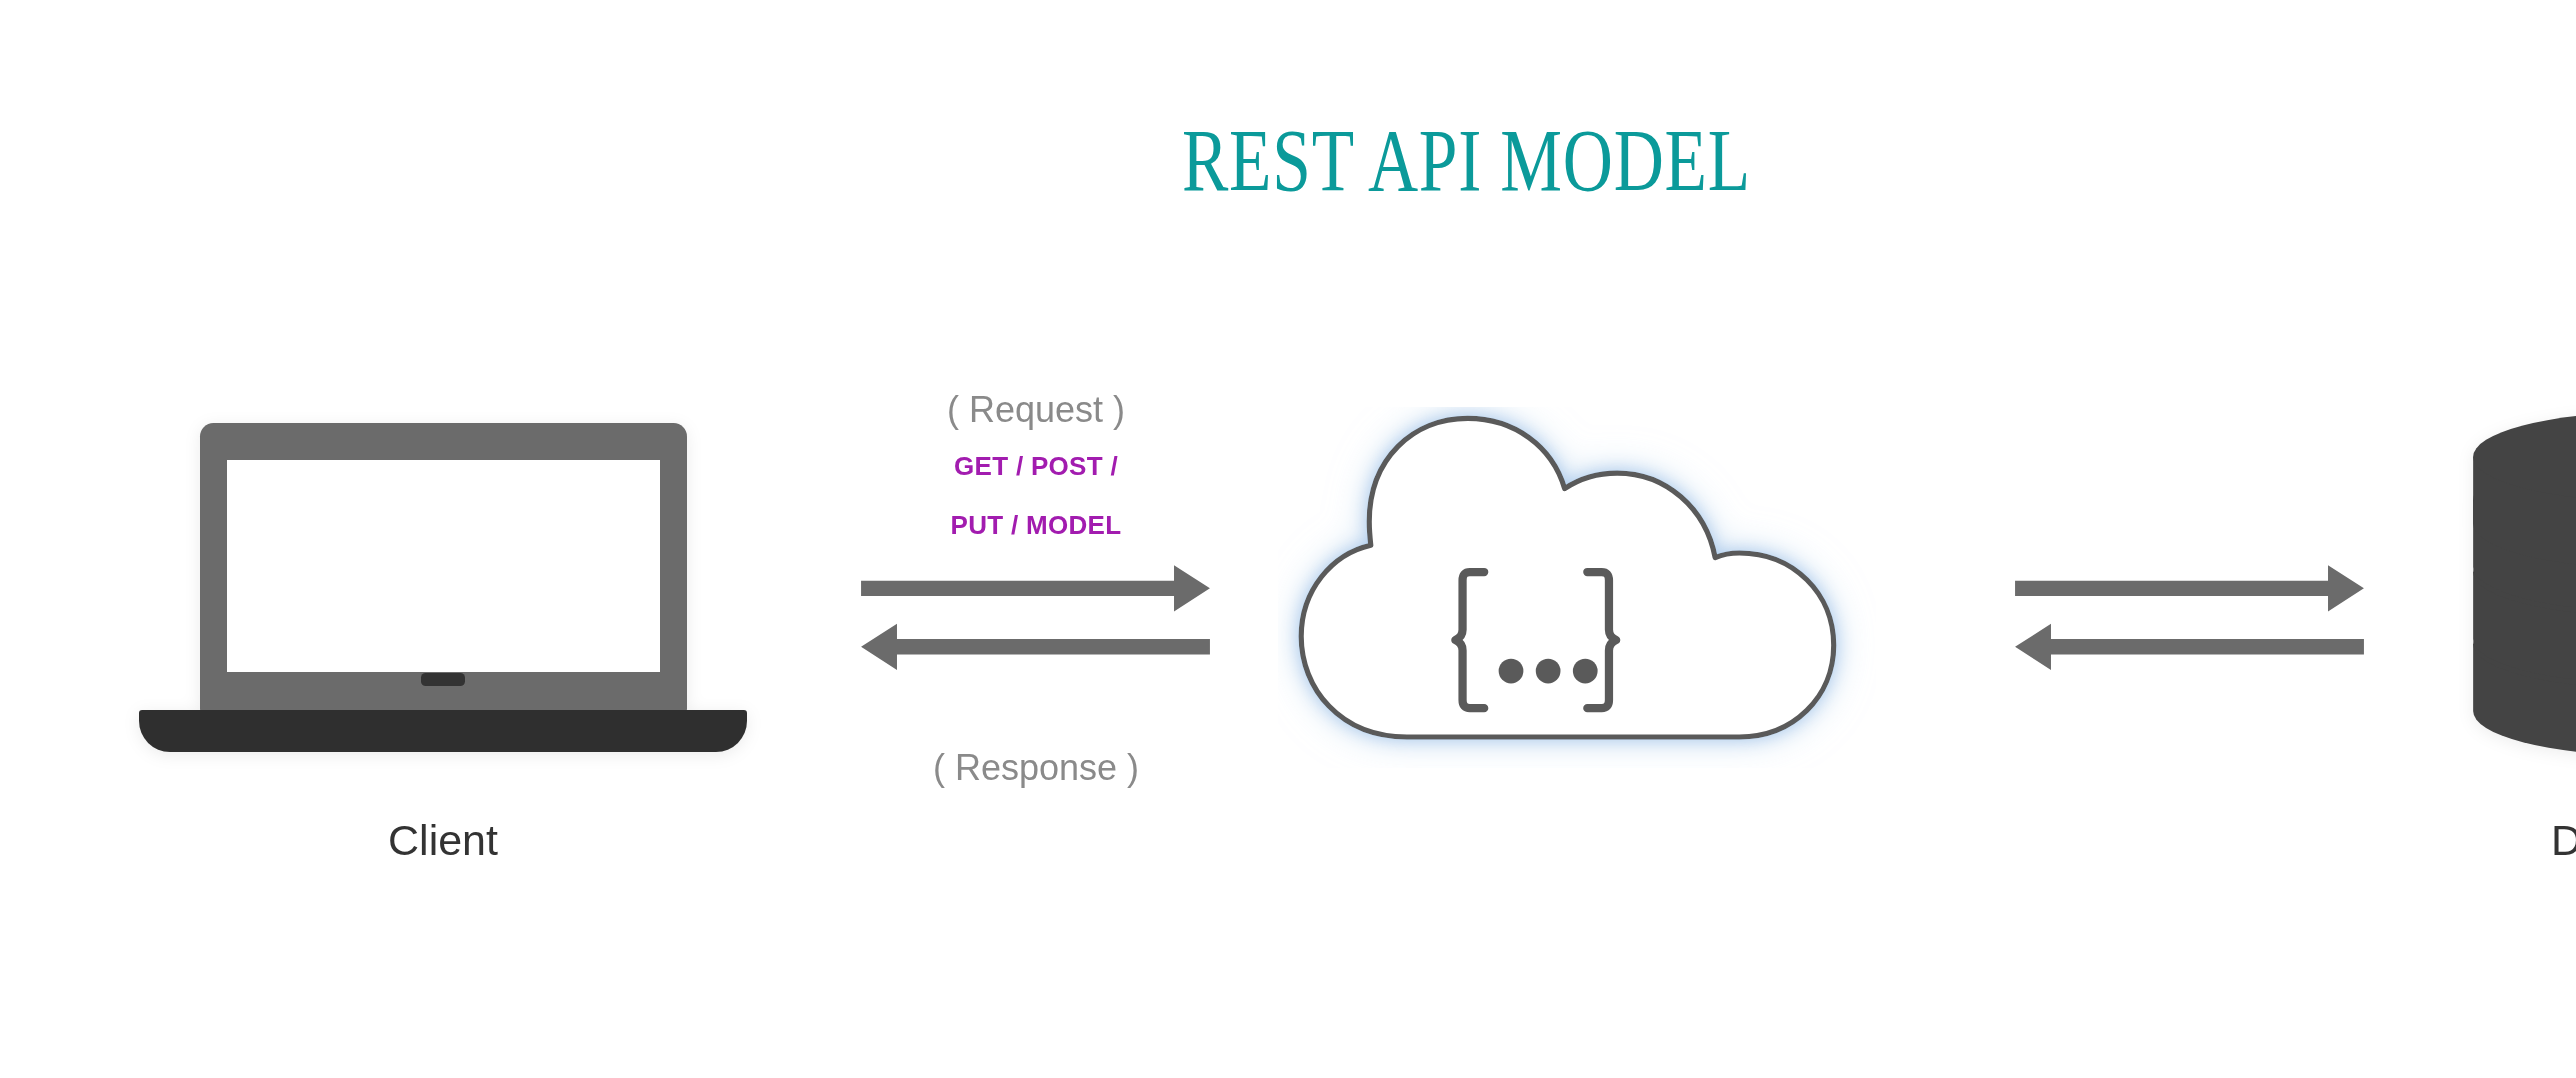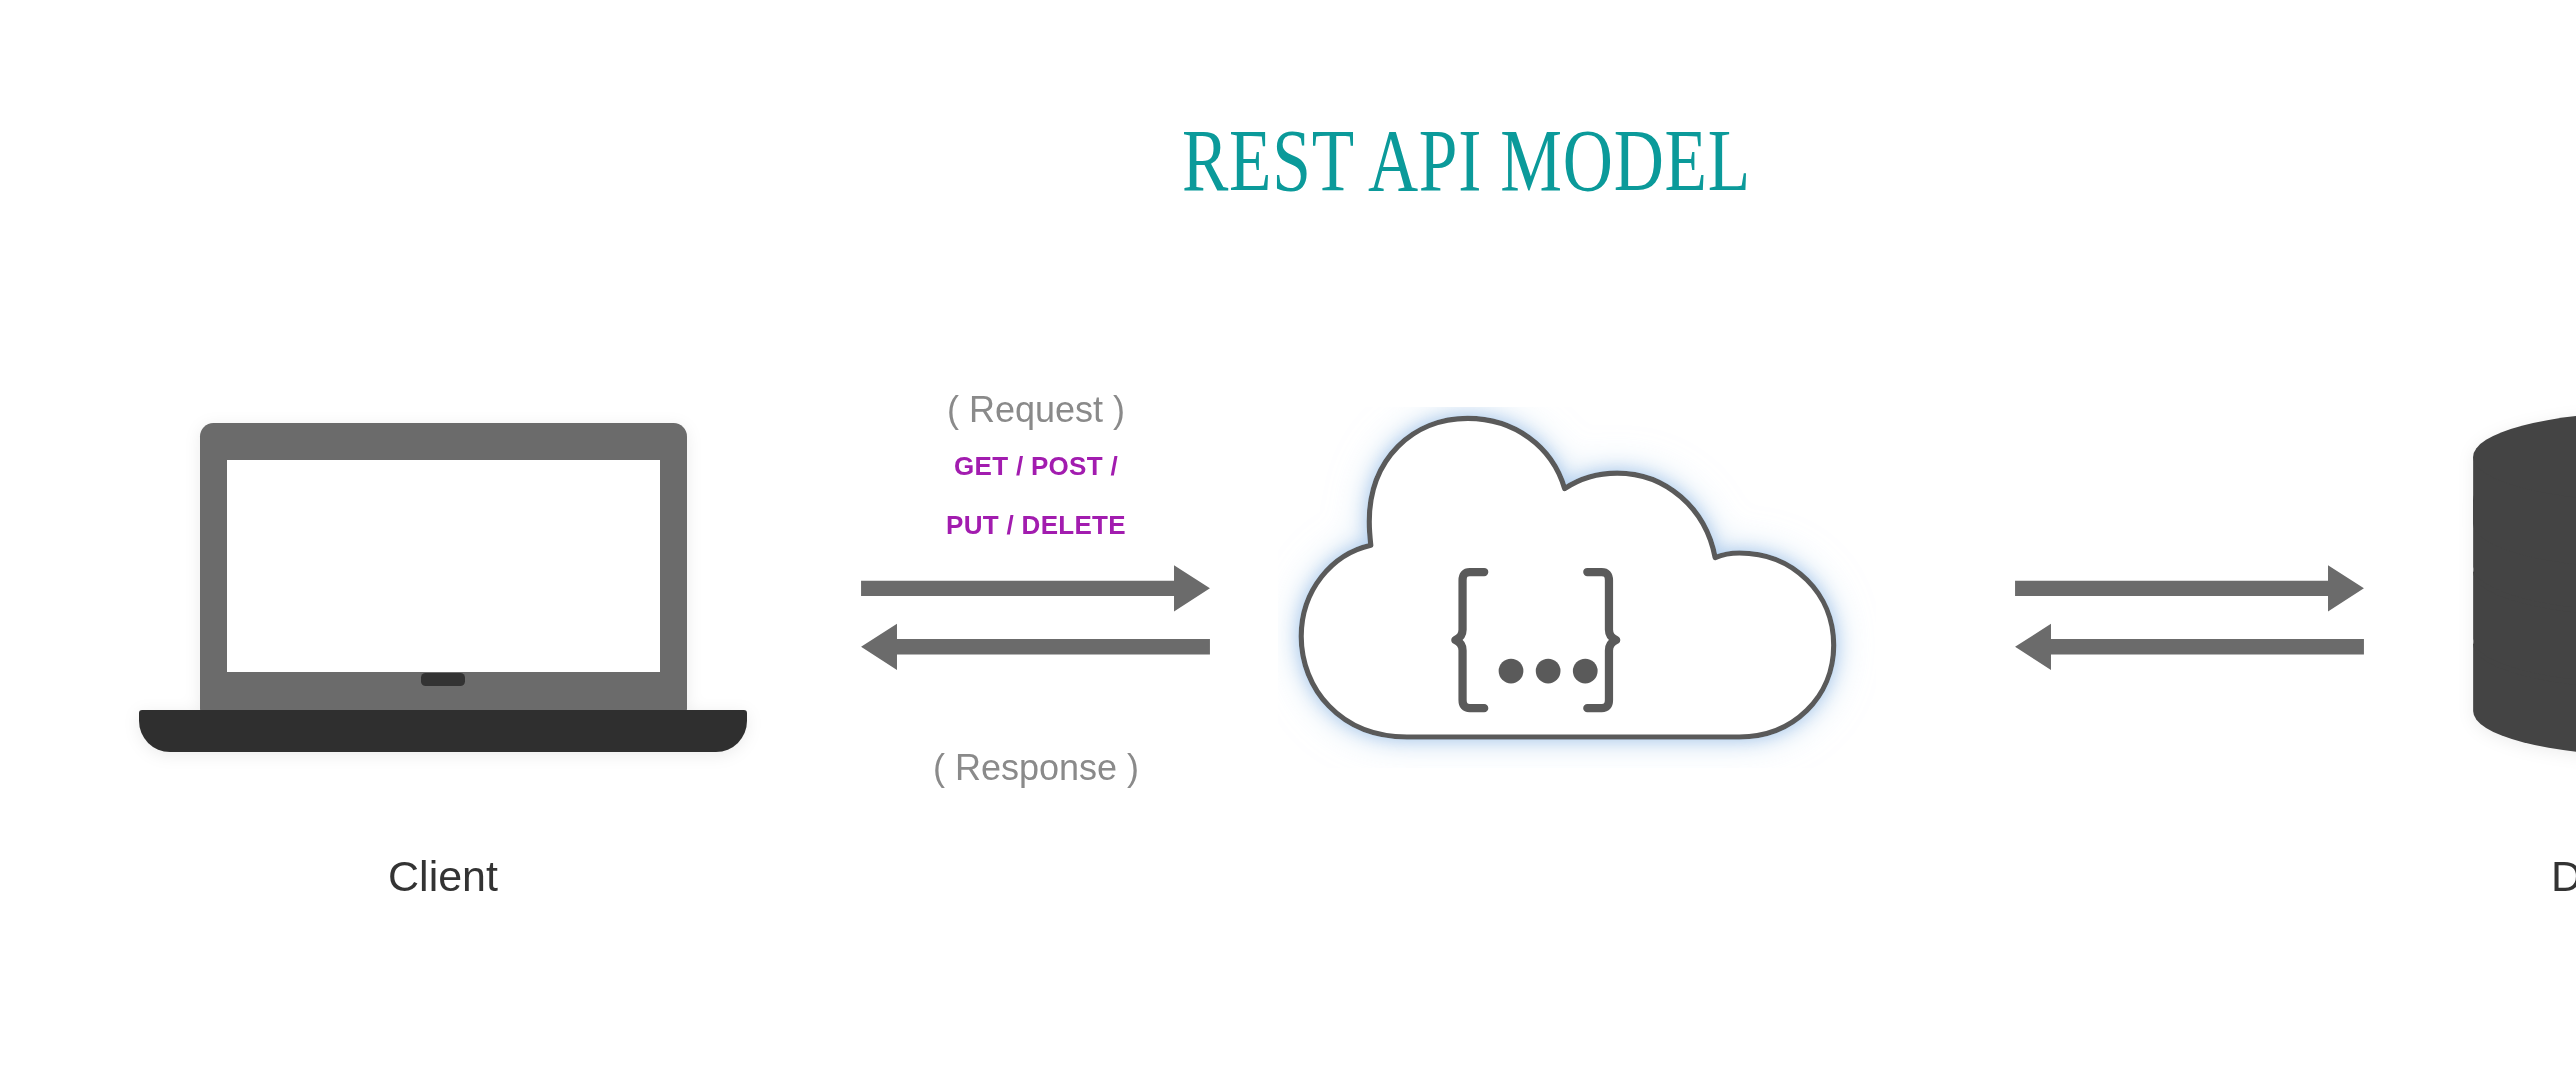--- a/index.html
+++ b/index.html
@@ -30,21 +30,20 @@
 
   
   .node{position:absolute;}
   .node-label{
     position:absolute;
     text-align:center;
     color:#333333;
     font-size:43px;
     line-height:1;
     white-space:nowrap;
-    margin-top:36px;
   }
 
   
   #client-node{left:139px;top:412px;width:608px;height:350px;}
   .laptop{position:absolute;left:0;top:0;width:608px;height:350px;
     filter:drop-shadow(0 3.1px 8.2px rgba(0,0,0,.08));}
   .laptop-lid{
     position:absolute;left:61px;top:11.3px;width:487px;height:289px;
     background:#6b6b6b;border-radius:13.4px 13.4px 3.1px 3.1px;
   }
@@ -169,21 +168,21 @@
           <path d="M 10 106 L 10 236 A 330 86 0 0 0 670 236 L 670 106 Z"></path>
           <ellipse cx="340" cy="106" rx="330" ry="86"></ellipse>
         </g>
       </svg>
     </div>
   </div>
   <div class="node-label" id="db-label">Database</div>
 
   <div class="flow-text flow-paren" id="lbl-request">( Request )</div>
   <div class="flow-text flow-method" id="lbl-methods-1">GET / POST /</div>
-  <div class="flow-text flow-method" id="lbl-methods-2">PUT / DELETE</div>
+  <div class="flow-text flow-method" id="lbl-methods-2">PUT / MODEL</div>
   <div class="flow-text flow-paren" id="lbl-response">( Response )</div>
 
   <div class="arrows" id="arrows-left">
     <svg width="381" height="118" viewBox="0 0 740 230" xmlns="http://www.w3.org/2000/svg">
       <g fill="#6b6b6b">
         <path d="M 30 48 L 640 48 L 640 18 L 710 63 L 640 108 L 640 78 L 30 78 Z"></path>
         <path d="M 710 162 L 100 162 L 100 132 L 30 177 L 100 222 L 100 192 L 710 192 Z"></path>
       </g>
     </svg>
   </div>

